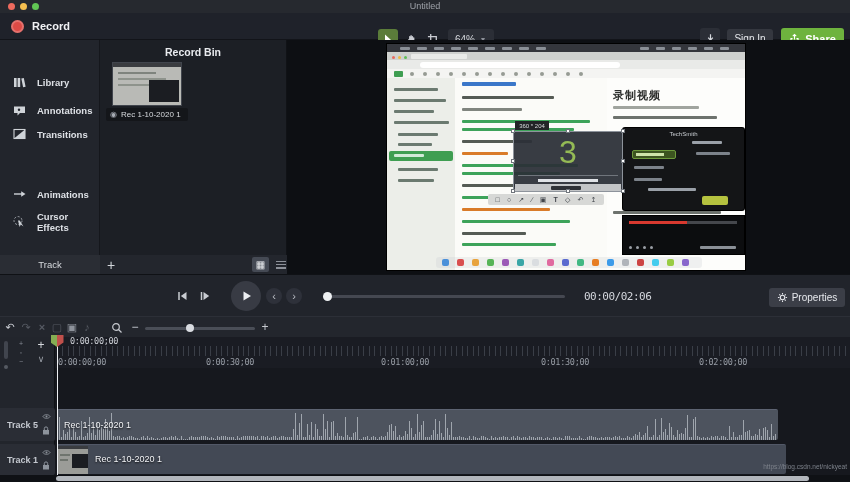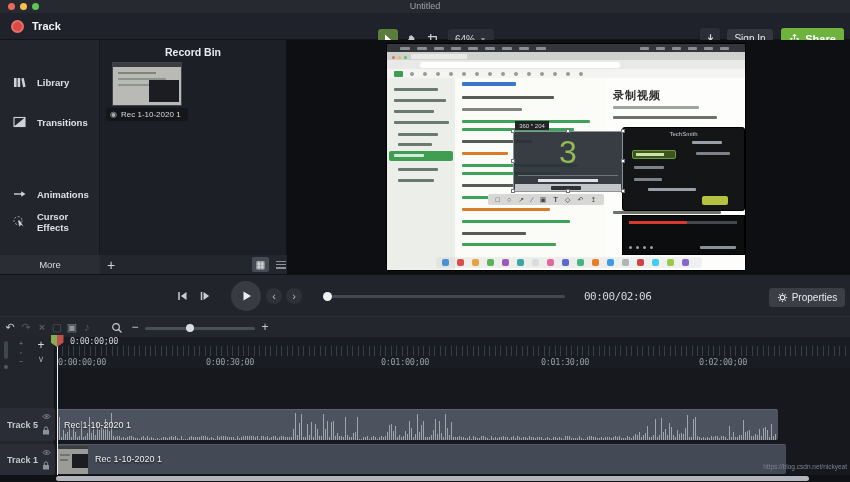--- a/index.html
+++ b/index.html
@@ -56,21 +56,21 @@
   <div class="abs titlebar">
     <div class="abs tl-dot" style="left:8px;background:#ed6a5e;"></div>
     <div class="abs tl-dot" style="left:20px;background:#f5bf4f;"></div>
     <div class="abs tl-dot" style="left:32px;background:#61c554;"></div>
     <div class="abs wintitle">Untitled</div>
   </div>
 
   <div class="abs toolbar">
     <div class="abs fc" style="left:11px;top:0;height:26px;">
       <span class="ico" style="width:13px;height:13px;border-radius:50%;background:#dd4a45;box-shadow:inset 0 0 0 2px rgba(255,255,255,.22);"></span>
-      <span style="font-size:11px;font-weight:bold;color:#f1f2f5;margin-left:8px;">Track</span>
+      <span style="font-size:11px;font-weight:bold;color:#f1f2f5;margin-left:8px;">Record</span>
     </div>
 
     <div class="abs fcc btn" style="left:378px;top:16px;width:20px;height:21px;background:#5b7c3a;">
       <span class="ico">
         <svg width="14" height="14" viewBox="0 0 14 14">
             <path d="M4 1.5v10l2.6-2.3 1.6 3.4 1.6-.7-1.6-3.3 3.2-.3z" fill="#fff"></path>
           </svg>
       </span>
     </div>
     <div class="abs fcc" style="left:401px;top:16px;width:20px;height:21px;">
@@ -114,21 +114,30 @@
 
   <div class="abs sidebar">
     <div class="side-item" style="top:28px;">
       <span class="ico ic">
           <svg width="15" height="14" viewBox="0 0 15 14">
             <path d="M2 3h2.6v9H2zM5.6 3h2.6v9H5.6zM9.3 3.6l2.5-.5 1.8 8.7-2.5.5z" fill="#cfd3d8"></path>
           </svg>
         </span>
       <span class="lbl">Library</span>
     </div>
-    <div class="side-item" style="top:68px;">
+    <div class="side-item" style="top:56px;">
+      <span class="ico ic">
+          <svg width="15" height="14" viewBox="0 0 15 14">
+            <path d="M2 3.5h11V10H8l-2.5 2.5V10H2z" fill="#cfd3d8"></path>
+            <circle cx="7" cy="6.7" r="1.2" fill="#22252c"></circle>
+          </svg>
+        </span>
+      <span class="lbl">Annotations</span>
+    </div>
+    <div class="side-item" style="top:80px;">
       <span class="ico ic">
           <svg width="15" height="14" viewBox="0 0 15 14">
             <rect x="2" y="2.5" width="11" height="9" fill="none" stroke="#cfd3d8" stroke-width="1.1"></rect>
             <path d="M2 11.5L13 2.5v9z" fill="#cfd3d8"></path>
           </svg>
         </span>
       <span class="lbl">Transitions</span>
     </div>
     <div class="side-item" style="top:140px;">
       <span class="ico ic">
@@ -142,21 +151,21 @@
     <div class="side-item" style="top:168px;">
       <span class="ico ic">
           <svg width="15" height="14" viewBox="0 0 15 14">
             <circle cx="6" cy="5.6" r="4" fill="none" stroke="#9fa4ab" stroke-width="1" stroke-dasharray="2 1.6"></circle>
             <path d="M6 5.6l1.6 6.4 1.2-2.5 2.7 2-3.8-5.9z" fill="#cfd3d8"></path>
           </svg>
         </span>
       <span class="lbl">Cursor Effects</span>
     </div>
     <div class="abs fcc" style="left:0;top:215px;width:100px;height:19px;background:#2a2d34;">
-      <span style="font-size:9.5px;color:#d7dade;">More</span>
+      <span style="font-size:9.5px;color:#d7dade;">Track</span>
     </div>
   </div>
 
   <div class="abs mediabin">
     <div class="abs mb-title">Record Bin</div>
 
     <div class="abs" style="left:12px;top:22px;width:70px;height:44px;background:#b9bab6;border:1px solid #41454d;box-sizing:border-box;overflow:hidden;">
       <div class="abs" style="left:0;top:0;width:70px;height:4px;background:#3a3c40;"></div>
       <div class="abs" style="left:5px;top:9px;width:38px;height:2px;background:#7e837d;"></div>
       <div class="abs" style="left:5px;top:15px;width:48px;height:2px;background:#8e938c;"></div>

